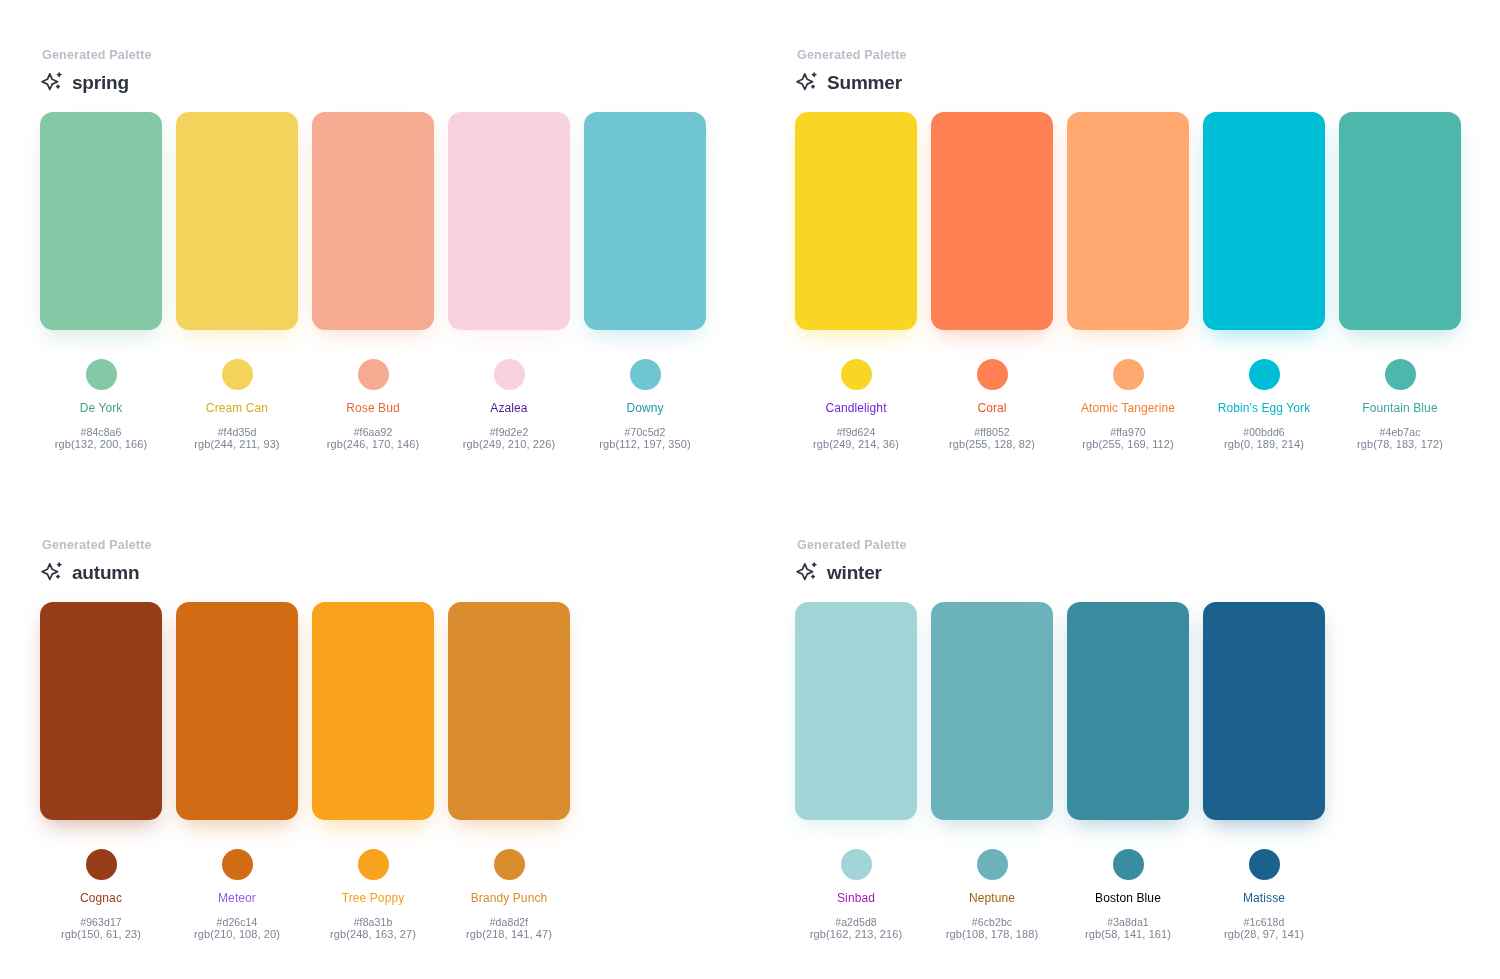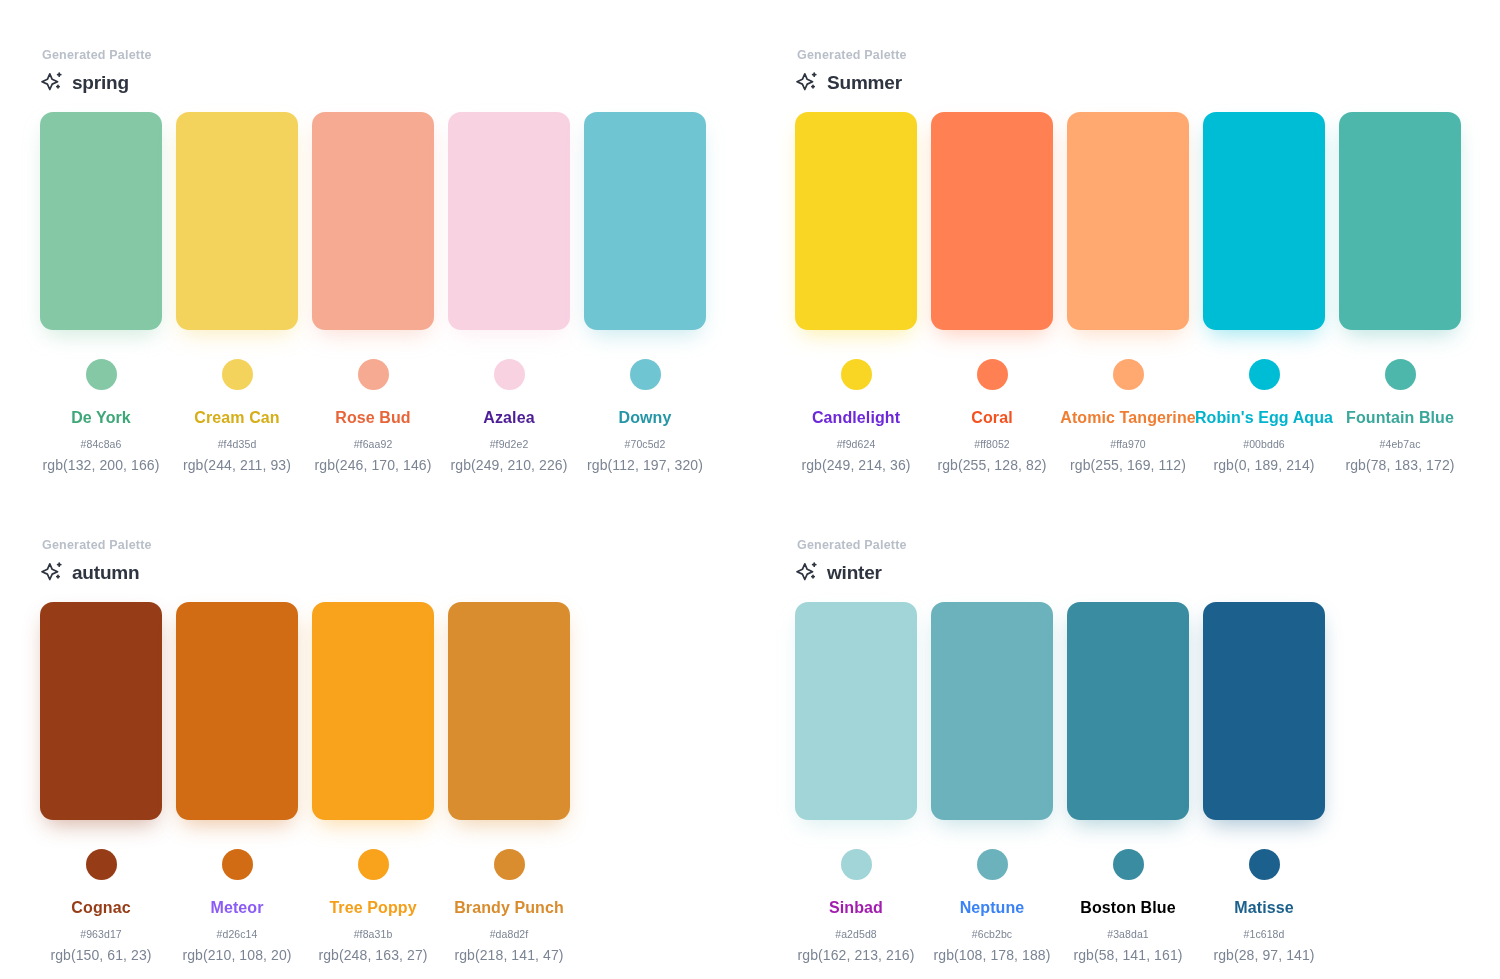--- a/index.html
+++ b/index.html
@@ -83,37 +83,36 @@
   }
 
   .swatch-dot {
     width: 31px;
     height: 31px;
     border-radius: 50%;
     margin-top: 29px;
   }
 
   .swatch-name {
-    font-size: 16px;
-    font-weight: bold;
-    margin-top: 18px;
+    font-size: 12px;
+    font-weight: normal;
+    margin-top: 11px;
     line-height: 1.2;
     letter-spacing: 0.1px;
     white-space: nowrap;
   }
   .swatch-hex {
     font-size: 10.5px;
     color: #7b8493;
     margin-top: 11px;
     letter-spacing: 0.1px;
   }
   .swatch-rgb {
-    font-size: 14px;
+    font-size: 11px;
     color: #7b8493;
-    margin-top: 7px;
     letter-spacing: 0.1px;
   }
 </style>
 </head>
 <body>
 
 <div class="board">
 
   <section class="panel">
     <div class="panel-inner">
@@ -155,21 +154,21 @@
             <div class="swatch-dot" style="background: rgb(249, 210, 226);"></div>
             <div class="swatch-name" style="color: #4c1d95;">Azalea</div>
             <div class="swatch-hex">#f9d2e2</div>
             <div class="swatch-rgb">rgb(249, 210, 226)</div>
           </button>
           <button class="swatch">
             <div class="swatch-card" style="background: rgb(112, 197, 210); box-shadow: rgba(112, 197, 210, 0.4) 0px 10px 22px -6px;"></div>
             <div class="swatch-dot" style="background: rgb(112, 197, 210);"></div>
             <div class="swatch-name" style="color: rgb(37, 150, 168);">Downy</div>
             <div class="swatch-hex">#70c5d2</div>
-            <div class="swatch-rgb">rgb(112, 197, 320)</div>
+            <div class="swatch-rgb">rgb(112, 197, 350)</div>
           </button>
         </div>
     </div>
   </section>
 
   <section class="panel">
     <div class="panel-inner">
       <div class="panel-eyebrow">Generated Palette</div>
       <div class="panel-title-row">
         <span>
@@ -199,21 +198,21 @@
           <button class="swatch">
             <div class="swatch-card" style="background: rgb(255, 169, 112); box-shadow: rgba(255, 169, 112, 0.4) 0px 10px 22px -6px;"></div>
             <div class="swatch-dot" style="background: rgb(255, 169, 112);"></div>
             <div class="swatch-name" style="color: rgb(239, 126, 51);">Atomic Tangerine</div>
             <div class="swatch-hex">#ffa970</div>
             <div class="swatch-rgb">rgb(255, 169, 112)</div>
           </button>
           <button class="swatch">
             <div class="swatch-card" style="background: rgb(0, 189, 214); box-shadow: rgba(0, 189, 214, 0.4) 0px 10px 22px -6px;"></div>
             <div class="swatch-dot" style="background: rgb(0, 189, 214);"></div>
-            <div class="swatch-name" style="color: rgb(0, 180, 205);">Robin's Egg Aqua</div>
+            <div class="swatch-name" style="color: rgb(0, 180, 205);">Robin's Egg York</div>
             <div class="swatch-hex">#00bdd6</div>
             <div class="swatch-rgb">rgb(0, 189, 214)</div>
           </button>
           <button class="swatch">
             <div class="swatch-card" style="background: rgb(78, 183, 172); box-shadow: rgba(78, 183, 172, 0.4) 0px 10px 22px -6px;"></div>
             <div class="swatch-dot" style="background: rgb(78, 183, 172);"></div>
             <div class="swatch-name" style="color: rgb(58, 167, 155);">Fountain Blue</div>
             <div class="swatch-hex">#4eb7ac</div>
             <div class="swatch-rgb">rgb(78, 183, 172)</div>
           </button>
@@ -284,21 +283,21 @@
           <button class="swatch">
             <div class="swatch-card" style="background: rgb(162, 213, 216); box-shadow: rgba(162, 213, 216, 0.4) 0px 10px 22px -6px;"></div>
             <div class="swatch-dot" style="background: rgb(162, 213, 216);"></div>
             <div class="swatch-name" style="color: #a21caf;">Sinbad</div>
             <div class="swatch-hex">#a2d5d8</div>
             <div class="swatch-rgb">rgb(162, 213, 216)</div>
           </button>
           <button class="swatch">
             <div class="swatch-card" style="background: rgb(108, 178, 188); box-shadow: rgba(108, 178, 188, 0.4) 0px 10px 22px -6px;"></div>
             <div class="swatch-dot" style="background: rgb(108, 178, 188);"></div>
-            <div class="swatch-name" style="color: #3b82f6;">Neptune</div>
+            <div class="swatch-name" style="color: #a16207;">Neptune</div>
             <div class="swatch-hex">#6cb2bc</div>
             <div class="swatch-rgb">rgb(108, 178, 188)</div>
           </button>
           <button class="swatch">
             <div class="swatch-card" style="background: rgb(58, 141, 161); box-shadow: rgba(58, 141, 161, 0.4) 0px 10px 22px -6px;"></div>
             <div class="swatch-dot" style="background: rgb(58, 141, 161);"></div>
             <div class="swatch-name" style="color: #000000;">Boston Blue</div>
             <div class="swatch-hex">#3a8da1</div>
             <div class="swatch-rgb">rgb(58, 141, 161)</div>
           </button>

